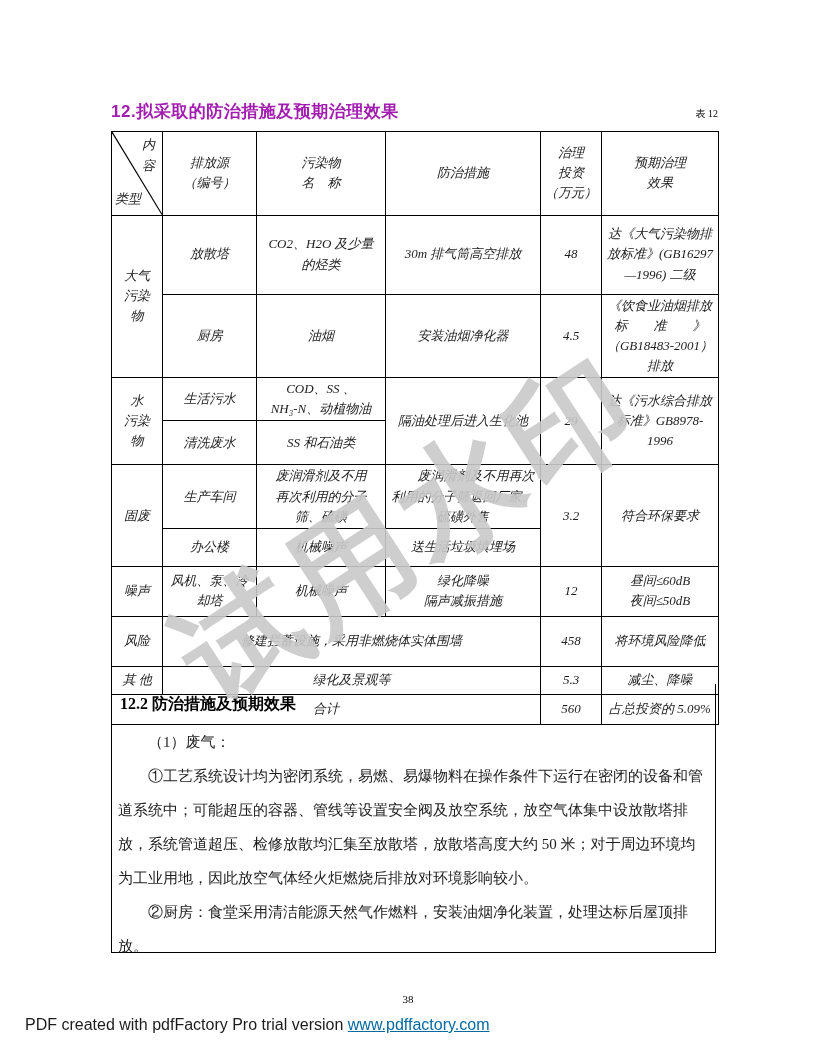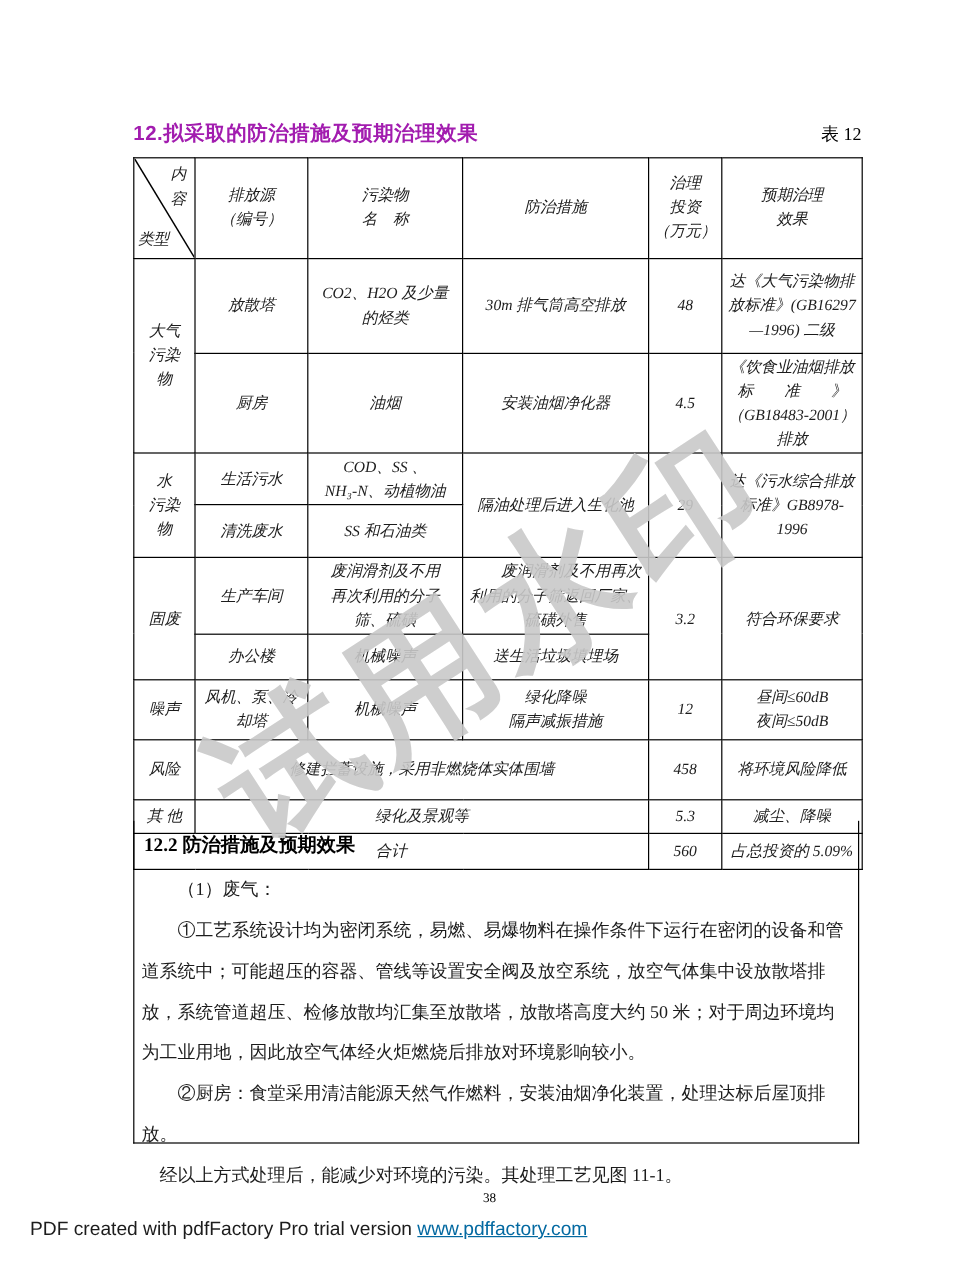--- a/index.html
+++ b/index.html
@@ -9,21 +9,21 @@
   }
   
   .title-row{
     position:absolute;left:111px;top:100px;width:607px;
     display:flex;justify-content:space-between;align-items:baseline;
   }
   .doc-title{
     font-family:"Liberation Sans", sans-serif;
     font-weight:bold;font-size:17px;letter-spacing:0.5px;color:#a21caf;
   }
-  .table-label{font-size:15px;color:#000;}
+  .table-label{font-size:10px;color:#000;}
 
   
   table.main{
     position:absolute;left:111px;top:131px;
     border-collapse:collapse;table-layout:fixed;width:607px;font-style:italic;
   }
   table.main td,table.main th{
     border:1.2px solid #000;
     font-size:13px;font-weight:normal;
     text-align:center;vertical-align:middle;
@@ -204,21 +204,20 @@
     <td>占总投资的 5.09%</td>
   </tr>
 </tbody>
   </table>
 
 <div class="section-box">
   <div class="section-heading">12.2 防治措施及预期效果</div>
   <p class="ind2">（1）废气：</p>
   <p class="ind2">①工艺系统设计均为密闭系统，易燃、易爆物料在操作条件下运行在密闭的设备和管道系统中；可能超压的容器、管线等设置安全阀及放空系统，放空气体集中设放散塔排放，系统管道超压、检修放散均汇集至放散塔，放散塔高度大约 50 米；对于周边环境均为工业用地，因此放空气体经火炬燃烧后排放对环境影响较小。</p>
   <p class="ind2">②厨房：食堂采用清洁能源天然气作燃料，安装油烟净化装置，处理达标后屋顶排放。</p>
-  <p class="ind1">经以上方式处理后，能减少对环境的污染。其处理工艺见图 11-1。</p>
 </div>
 
 <div class="watermark">试用水印</div>
 
 <div class="page-number">38</div>
 
 <div class="pdf-footer">
   <span>PDF created with pdfFactory Pro trial version </span><a href="#">www.pdffactory.com</a>
 </div>
 

